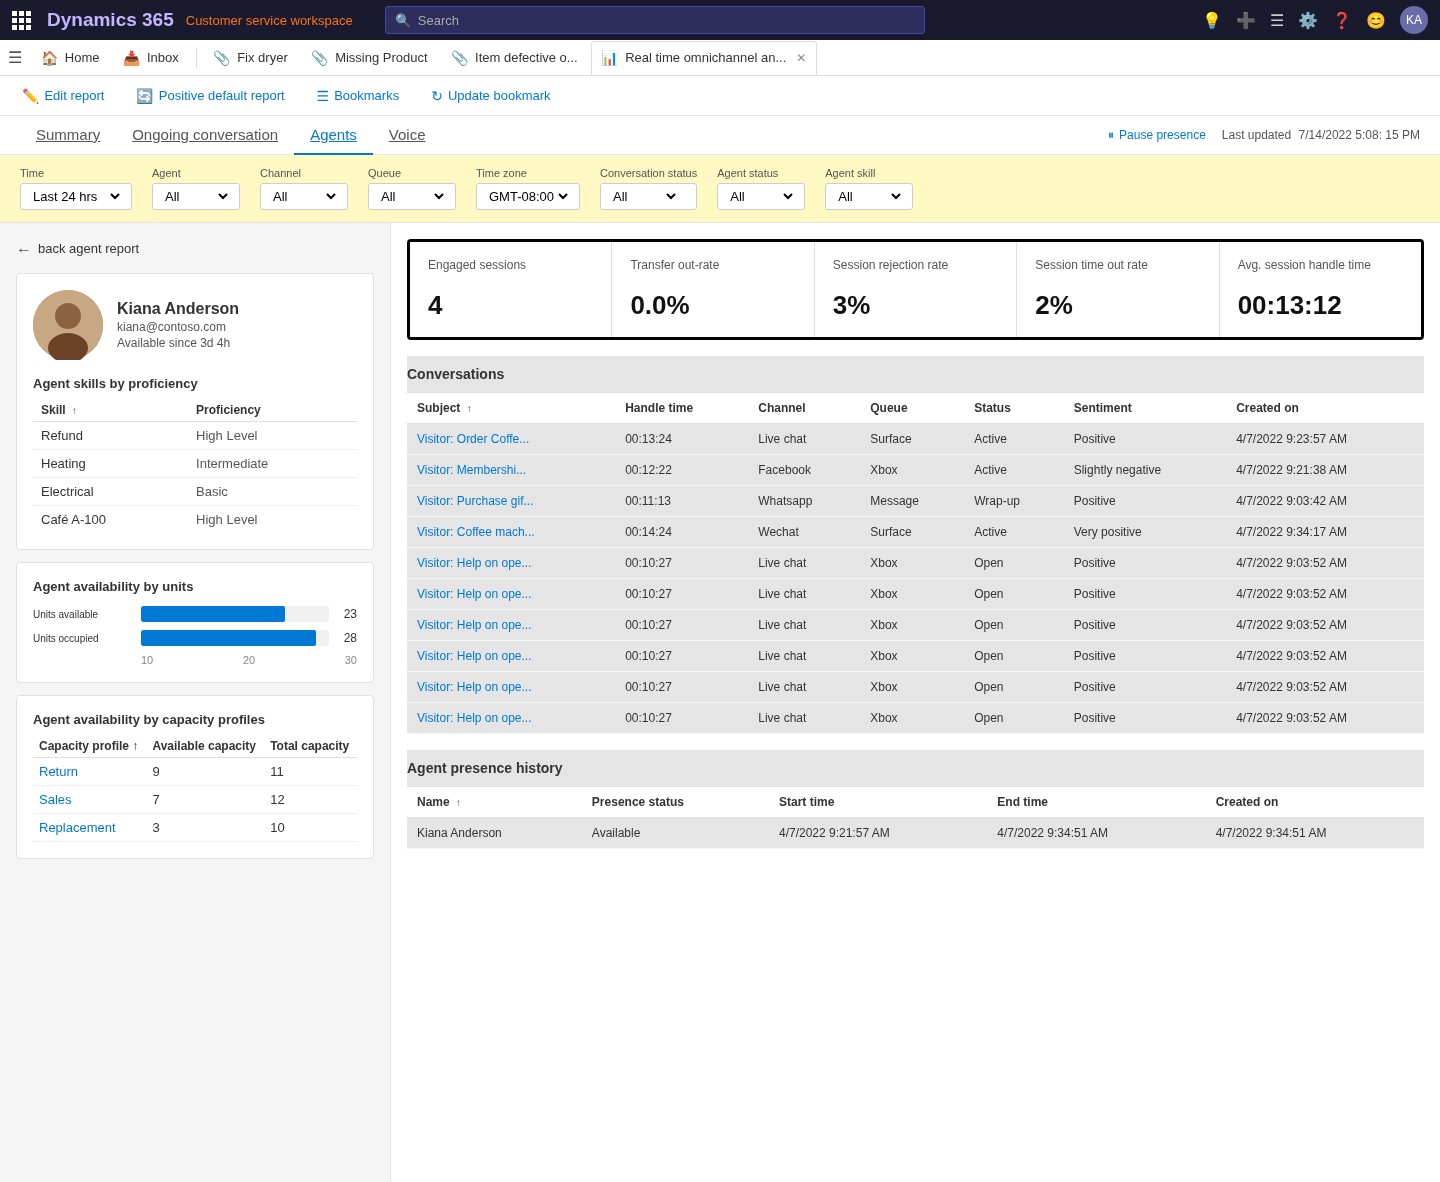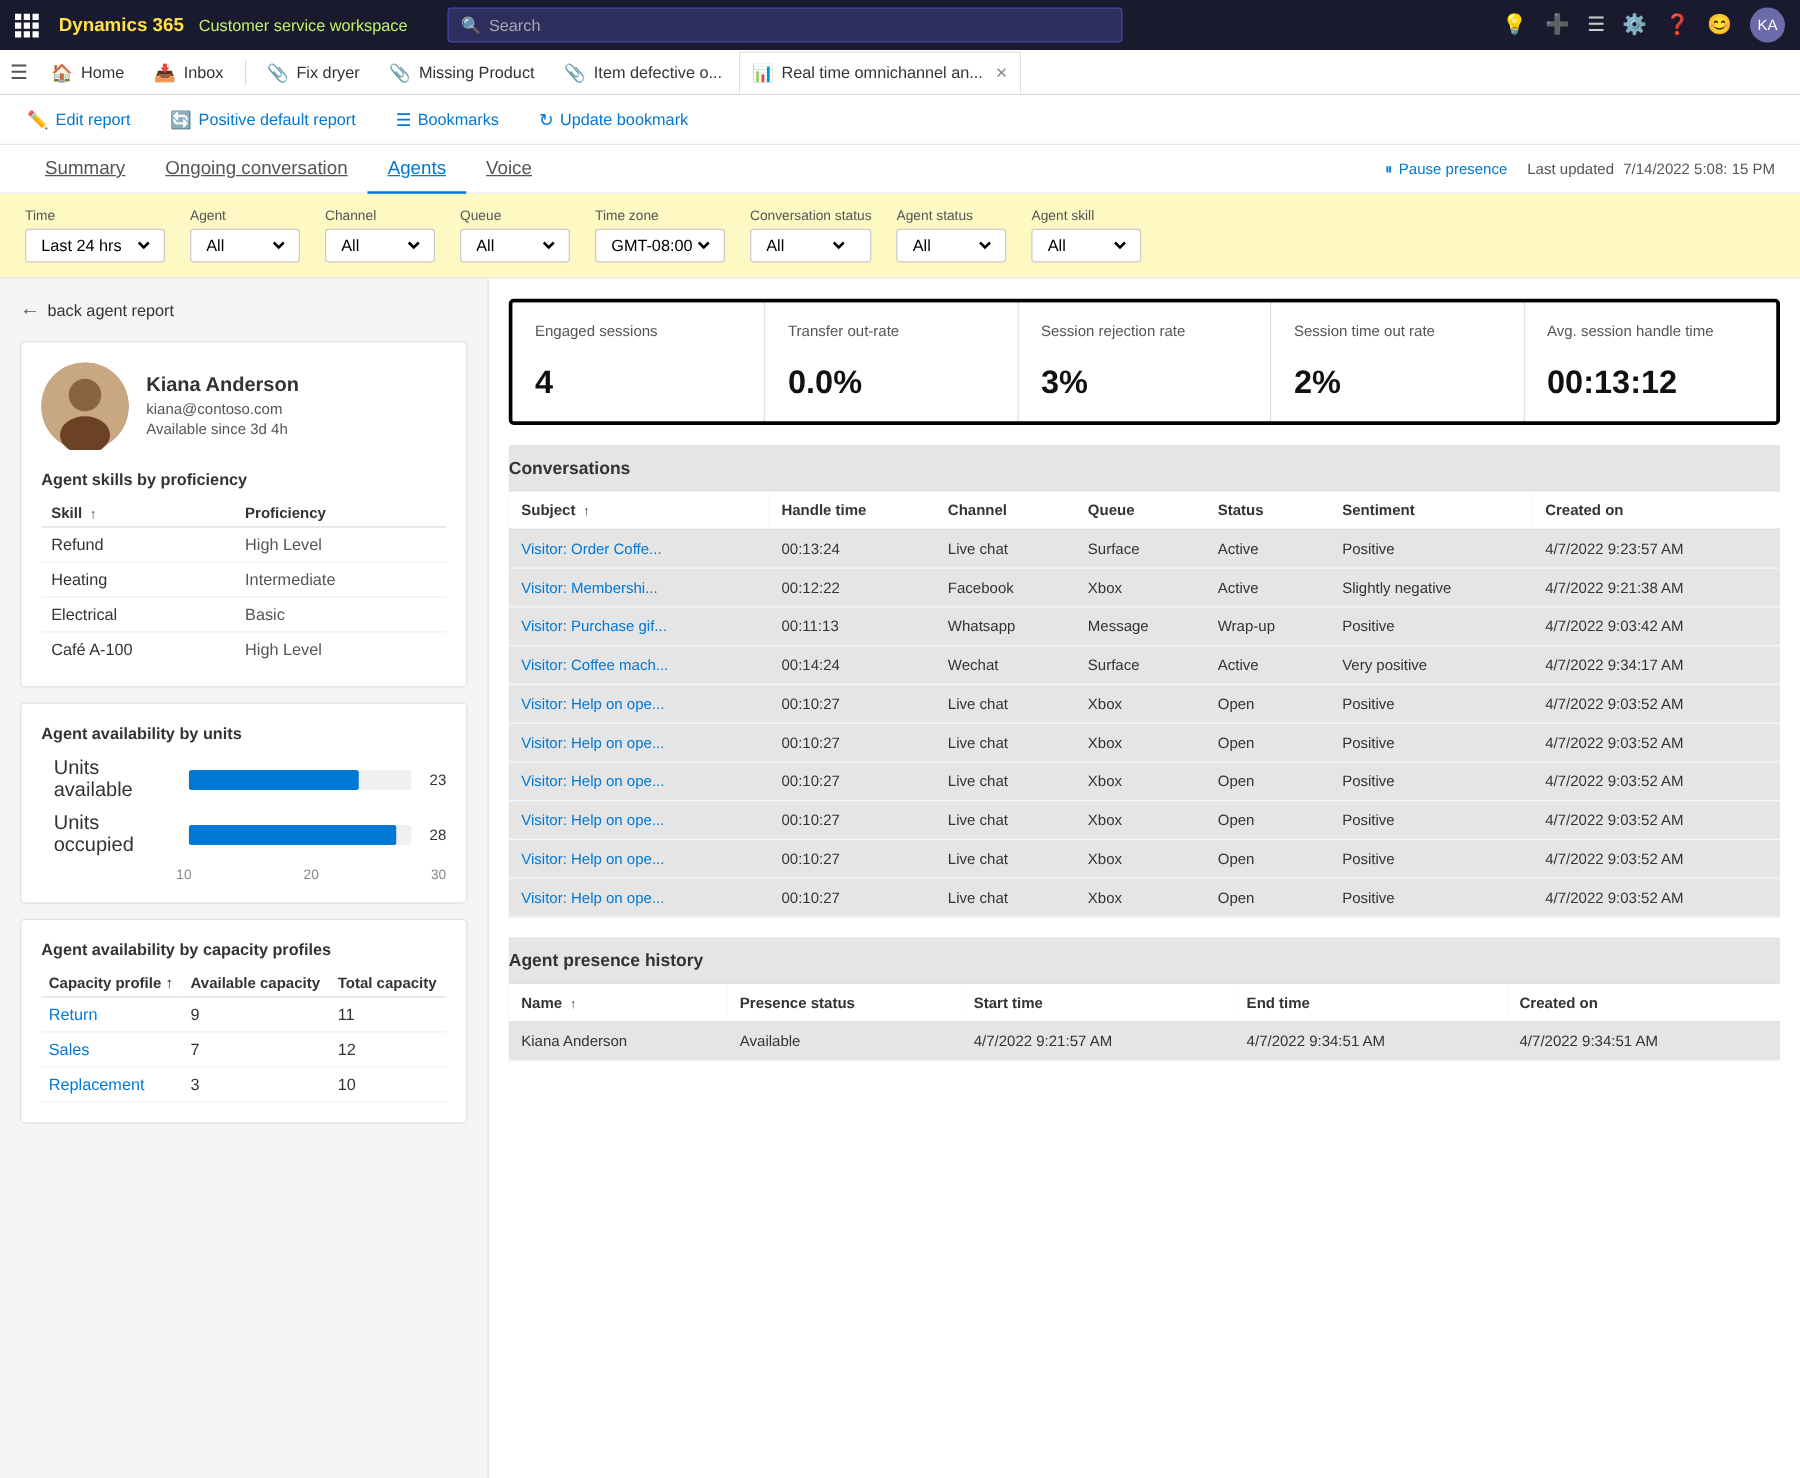--- a/index.html
+++ b/index.html
@@ -5,21 +5,21 @@
     * { box-sizing: border-box; margin: 0; padding: 0; }
     body { font-family: 'Segoe UI', sans-serif; font-size: 13px; background: #f5f5f5; color: #333; overflow-x: hidden; }
 
     
     .top-nav {
       display: flex; align-items: center; background: #1a1a2e; color: white;
       height: 40px; padding: 0 12px; gap: 12px;
     }
     .app-grid-icon { display: grid; grid-template-columns: repeat(3,5px); gap: 2px; cursor: pointer; }
     .app-grid-icon div { width: 5px; height: 5px; background: white; }
-    .brand { font-size: 15px; font-weight: 600; color: #fde047; margin-left: 4px; }
+    .brand { font-size: 19px; font-weight: 600; color: #c4b5fd; margin-left: 4px; }
     .search-bar {
       flex: 1; max-width: 540px; margin: 0 20px;
       background: #2d2d5e; border: 1px solid #4444aa; border-radius: 3px;
       display: flex; align-items: center; padding: 0 10px; height: 28px;
     }
     .search-bar input {
       background: transparent; border: none; color: white; font-size: 13px;
       outline: none; width: 100%;
     }
     .search-bar input::placeholder { color: #aaa; }
@@ -119,21 +119,21 @@
     .skills-table th .sort-icon { font-size: 10px; margin-left: 3px; }
     .skills-table td { padding: 6px 8px; border-bottom: 1px solid #f0f0f0; color: #333; }
     .skills-table tr:last-child td { border-bottom: none; }
 
     
     .availability-card {
       background: #fff; border: 1px solid #e0e0e0; border-radius: 4px; padding: 16px;
     }
     .availability-card h3 { font-size: 13px; font-weight: 600; margin-bottom: 12px; }
     .bar-row { display: flex; align-items: center; margin-bottom: 8px; gap: 8px; }
-    .bar-label { font-size: 16px; width: 100px; color: #333; margin-left: 10px; }
+    .bar-label { font-size: 10px; width: 100px; color: #333; }
     .bar-track { flex: 1; height: 16px; background: #f0f0f0; border-radius: 2px; overflow: hidden; }
     .bar-fill { height: 100%; background: #0078d4; border-radius: 2px; }
     .bar-value { font-size: 12px; color: #333; width: 20px; text-align: right; }
     .bar-axis { display: flex; justify-content: space-between; margin-left: 108px; font-size: 11px; color: #888; margin-top: 4px; }
 
     
     .capacity-card {
       background: #fff; border: 1px solid #e0e0e0; border-radius: 4px; padding: 16px;
       max-height: 220px; overflow: hidden;
     }
@@ -188,21 +188,21 @@
       <div></div>
       <div></div>
     <div></div>
       <div></div>
       <div></div>
     <div></div>
       <div></div>
       <div></div>
   </div>
   <span class="brand">Dynamics 365</span>
-  <span style="color:#bef264;font-weight:300;font-size:13px">Customer service workspace</span>
+  <span style="color:#f97316;font-weight:300;font-size:13px">Customer service workspace</span>
 
   <div class="search-bar">
     <span style="color:#aaa;margin-right:6px">🔍</span>
     <input type="text" placeholder="Search" style="">
   </div>
 
   <div class="top-nav-icons">
     <span title="What's new">💡</span>
     <span title="New">➕</span>
     <span title="Menu">☰</span>

